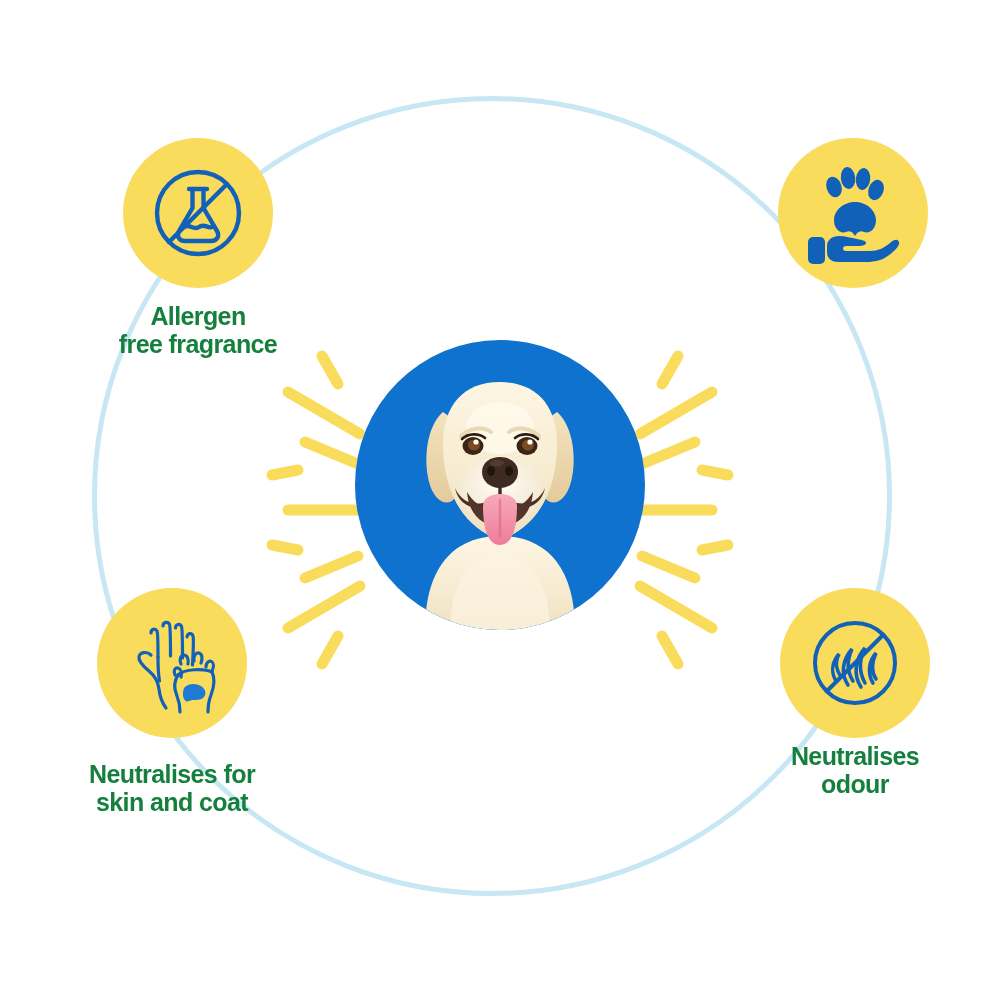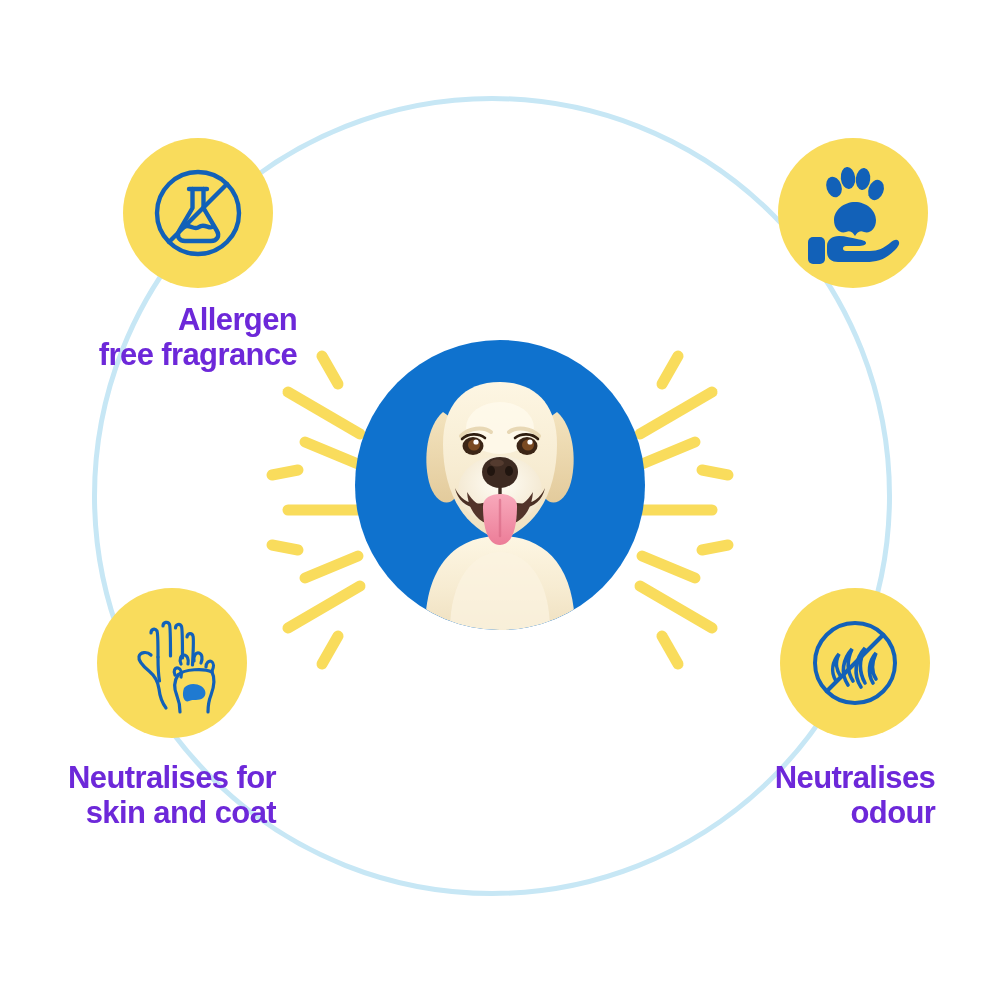--- a/index.html
+++ b/index.html
@@ -79,38 +79,38 @@
     background: #f9dc5c;
     display: flex;
     align-items: center;
     justify-content: center;
     flex: none;
   }
   .badge svg { display: block; }
 
   .feature-label {
     margin-top: 14px;
-    text-align: right;
+    text-align: center;
     font-family: "Liberation Sans", sans-serif;
     font-weight: 700;
-    font-size: 31px;
+    font-size: 25px;
     line-height: 1.13;
     letter-spacing: -0.6px;
-    color: #6d28d9;
+    color: #15803d;
     white-space: pre-line;
   }
 
   
   .feature.tl { left: 48px;  top: 138px; }
   .feature.tr { left: 703px; top: 138px; }
   .feature.bl { left: 22px;  top: 588px; }
   .feature.br { left: 705px; top: 588px; }
 
   .feature.bl .feature-label { margin-top: 22px; }
-  .feature.br .feature-label { margin-top: 22px; }
+  .feature.br .feature-label { margin-top: 4px; }
 </style>
 </head>
 <body>
 
 <div id="infographic">
 
   <div class="ring"></div>
 
   <div class="center-wrap">
 

